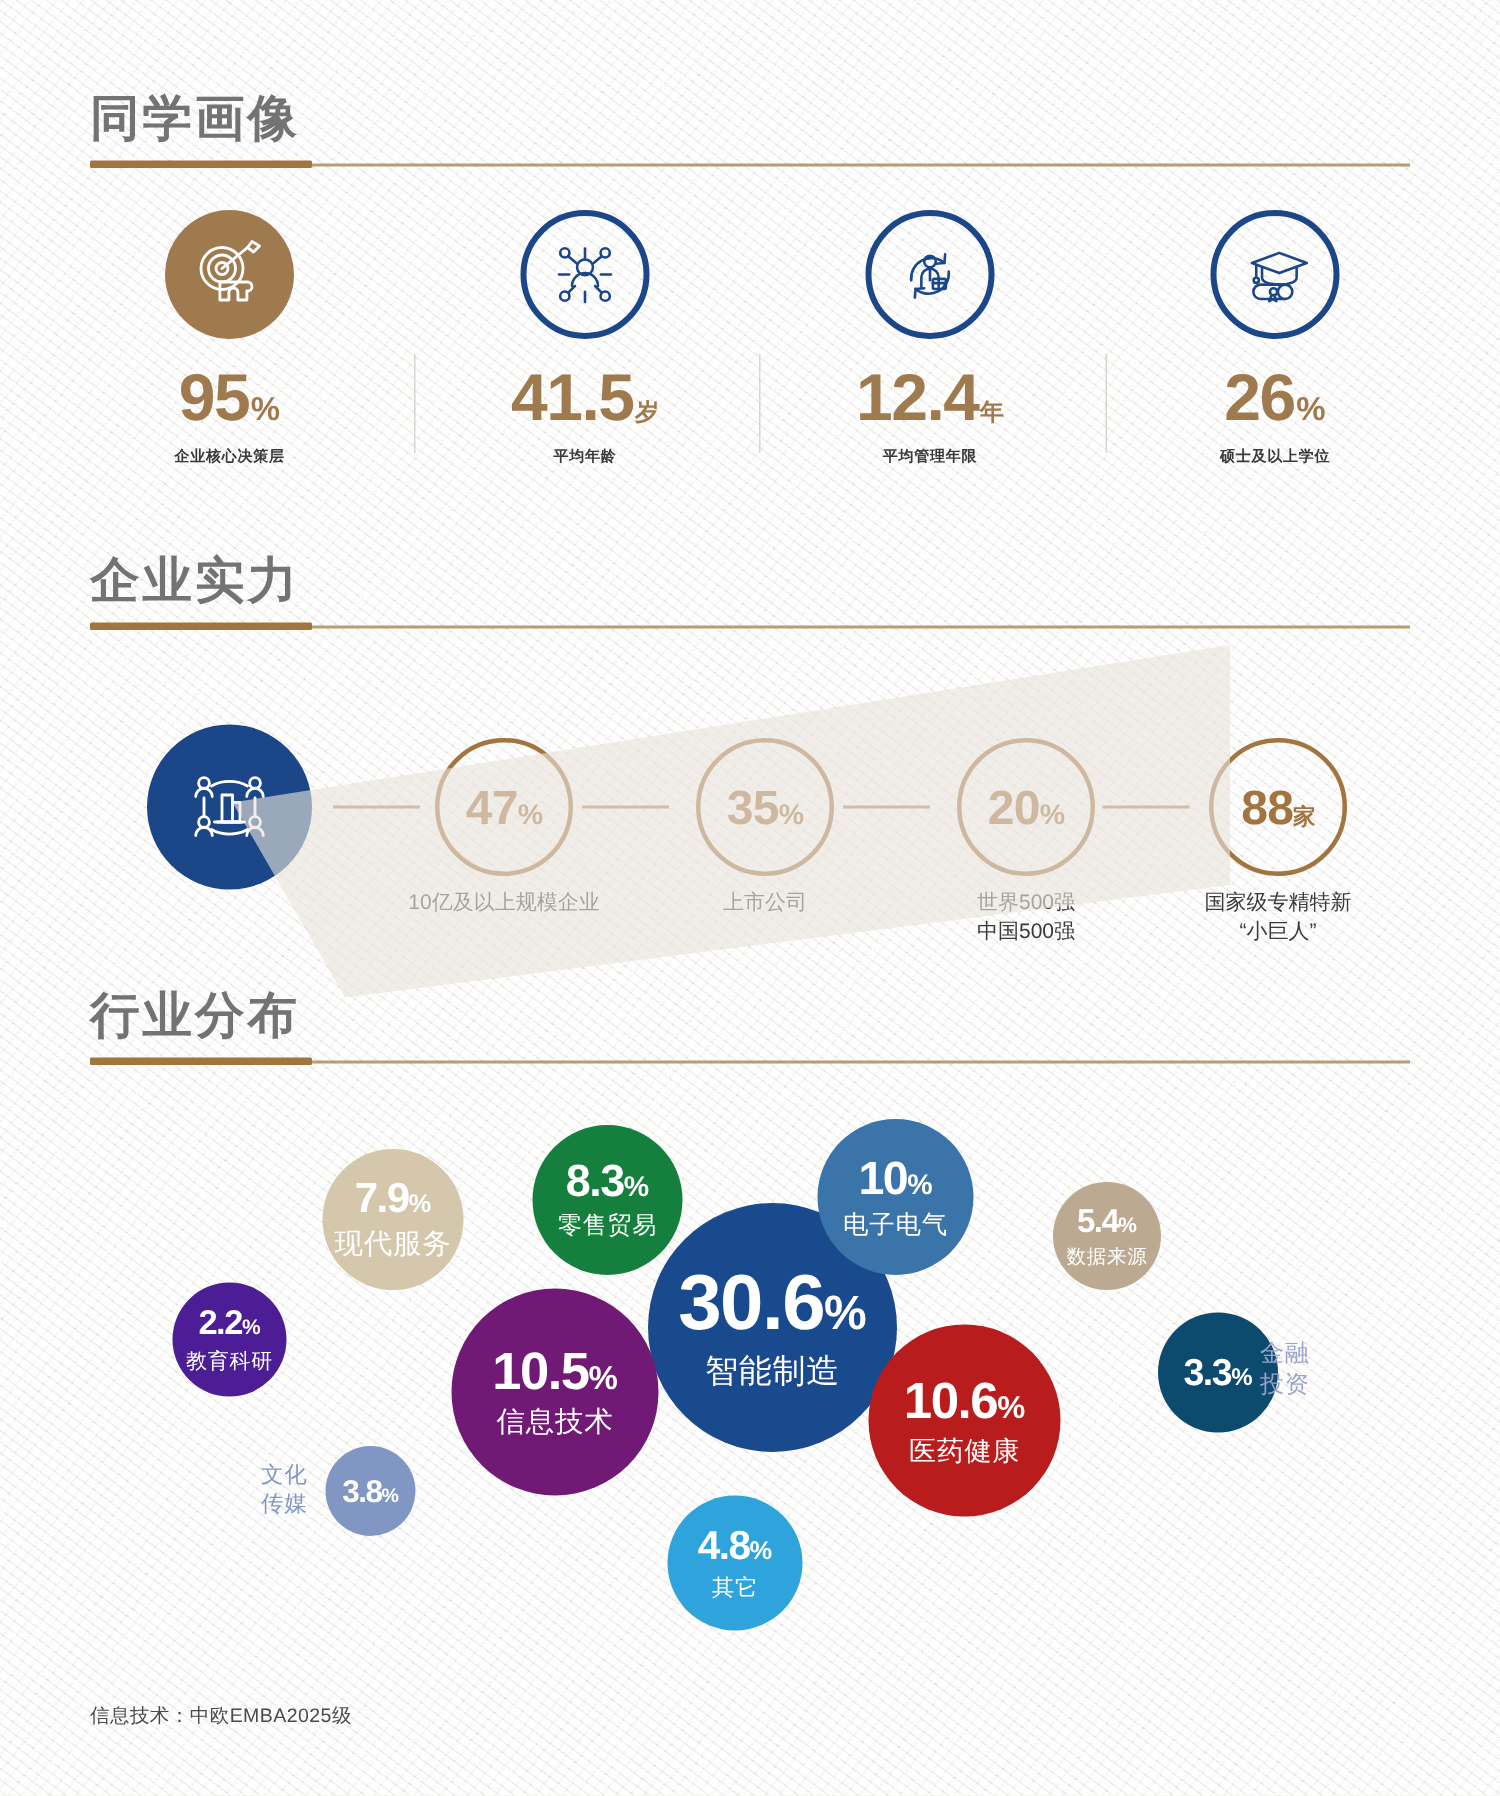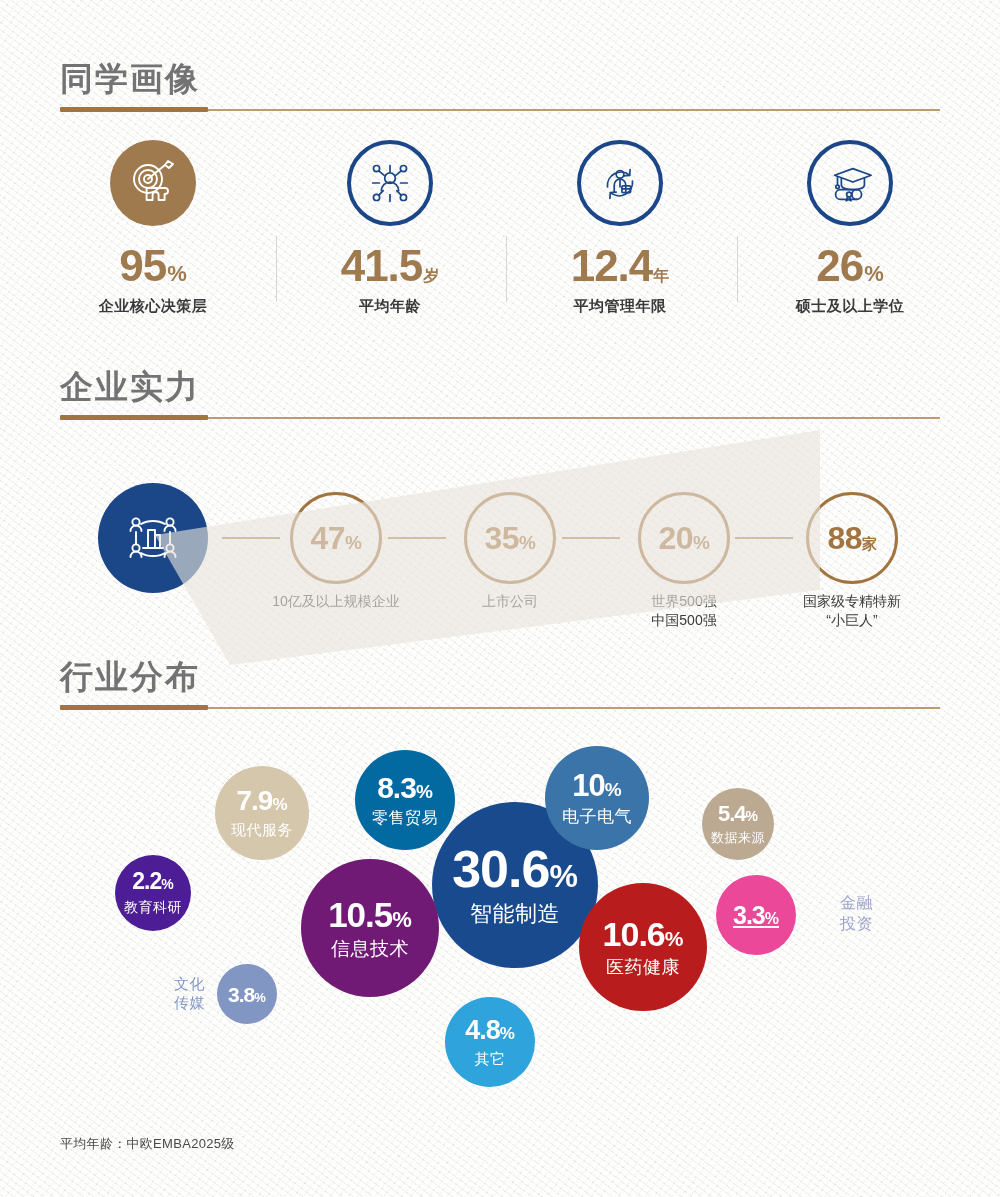--- a/index.html
+++ b/index.html
@@ -92,21 +92,21 @@
     white-space: nowrap;
   }
   .stat-value .unit {
     font-size: 22px;
     letter-spacing: 0;
     margin-left: 1px;
   }
   .stat-value .unit.cn { font-size: 16px; font-weight: bold; }
   .stat-label {
     margin-top: 9px;
-    font-size: 15px;
+    font-size: 10px;
     font-weight: bold;
     color: #3a3a3a;
     letter-spacing: .5px;
     white-space: nowrap;
   }
   .v-divider {
     position: absolute;
     width: 1px;
     background: #d8d6d1;
   }
@@ -388,51 +388,51 @@
         <div class="blab" style="font-size: 18px;">医药健康</div>
       </div>
       <div class="bubble" style="left: 301px; top: 859px; width: 138px; height: 138px; background: #701a75;">
         <div class="bval" style="font-size: 35px;"><span>10.5</span><span class="pct" style="font-size: 22px;">%</span></div>
         <div class="blab" style="font-size: 19px;">信息技术</div>
       </div>
       <div class="bubble" style="left: 545px; top: 746px; width: 104px; height: 104px; background: rgb(58, 116, 168);">
         <div class="bval" style="font-size: 31px;"><span>10</span><span class="pct" style="font-size: 19px;">%</span></div>
         <div class="blab" style="font-size: 17px;">电子电气</div>
       </div>
-      <div class="bubble" style="left: 355px; top: 750px; width: 100px; height: 100px; background: #0369a1;">
+      <div class="bubble" style="left: 355px; top: 750px; width: 100px; height: 100px; background: #15803d;">
         <div class="bval" style="font-size: 30px;"><span>8.3</span><span class="pct" style="font-size: 19px;">%</span></div>
         <div class="blab" style="font-size: 16px;">零售贸易</div>
       </div>
       <div class="bubble" style="left: 215px; top: 766px; width: 94px; height: 94px; background: rgb(213, 199, 171);">
         <div class="bval" style="font-size: 28px;"><span>7.9</span><span class="pct" style="font-size: 17px;">%</span></div>
-        <div class="blab" style="font-size: 15px;">现代服务</div>
+        <div class="blab" style="font-size: 19px;">现代服务</div>
       </div>
       <div class="bubble" style="left: 445px; top: 997px; width: 90px; height: 90px; background: rgb(47, 163, 220);">
         <div class="bval" style="font-size: 27px;"><span>4.8</span><span class="pct" style="font-size: 17px;">%</span></div>
         <div class="blab" style="font-size: 15px;">其它</div>
       </div>
       <div class="bubble" style="left: 702px; top: 788px; width: 72px; height: 72px; background: rgb(187, 169, 145);">
         <div class="bval" style="font-size: 22px;"><span>5.4</span><span class="pct" style="font-size: 14px;">%</span></div>
         <div class="blab" style="font-size: 13px;">数据来源</div>
       </div>
       <div class="bubble" style="left: 217px; top: 964px; width: 60px; height: 60px; background: rgb(130, 150, 196);">
         <div class="bval" style="font-size: 21px;"><span>3.8</span><span class="pct" style="font-size: 13px;">%</span></div>
       </div>
       <div class="outside-label" style="font-size: 15px; color: rgb(130, 150, 196); top: 973.75px; left: 145px; width: 60px; text-align: right;">
         <div>文化</div>
         <div>传媒</div>
       </div>
-      <div class="bubble" style="left: 716px; top: 875px; width: 80px; height: 80px; background: #ec4899; text-decoration: underline;">
+      <div class="bubble" style="left: 772px; top: 875px; width: 80px; height: 80px; background: #0c4a6e;">
         <div class="bval" style="font-size: 25px;"><span>3.3</span><span class="pct" style="font-size: 16px;">%</span></div>
       </div>
       <div class="outside-label" style="font-size: 16px; color: rgb(155, 163, 202); top: 893.4px; left: 840px; text-align: left;">
         <div>金融</div>
         <div>投资</div>
       </div>
       <div class="bubble" style="left: 115px; top: 855px; width: 76px; height: 76px; background: #4c1d95;">
         <div class="bval" style="font-size: 23px;"><span>2.2</span><span class="pct" style="font-size: 14px;">%</span></div>
         <div class="blab" style="font-size: 14px;">教育科研</div>
       </div>
     </div>
 
-  <div class="source-note" style="left:60px; top:1135px;">平均年龄：中欧EMBA2025级</div>
+  <div class="source-note" style="left:60px; top:1135px;">信息技术：中欧EMBA2025级</div>
 
 </div>
 
 </body></html>

